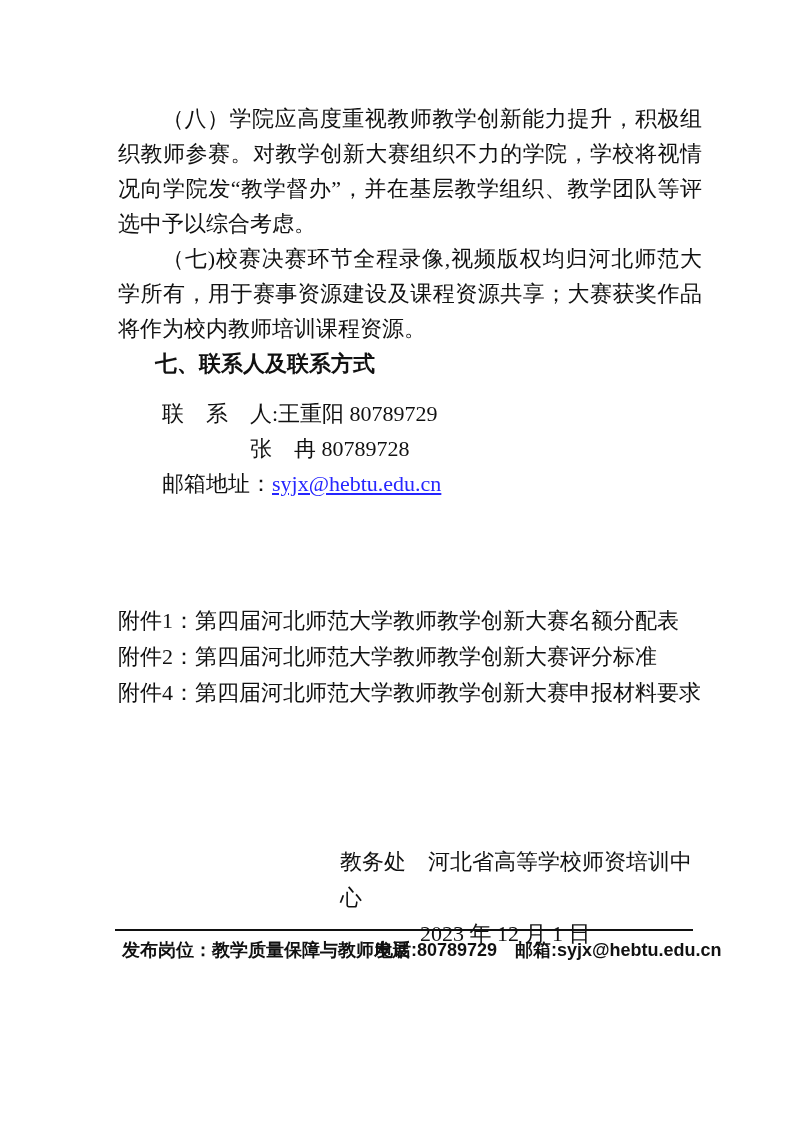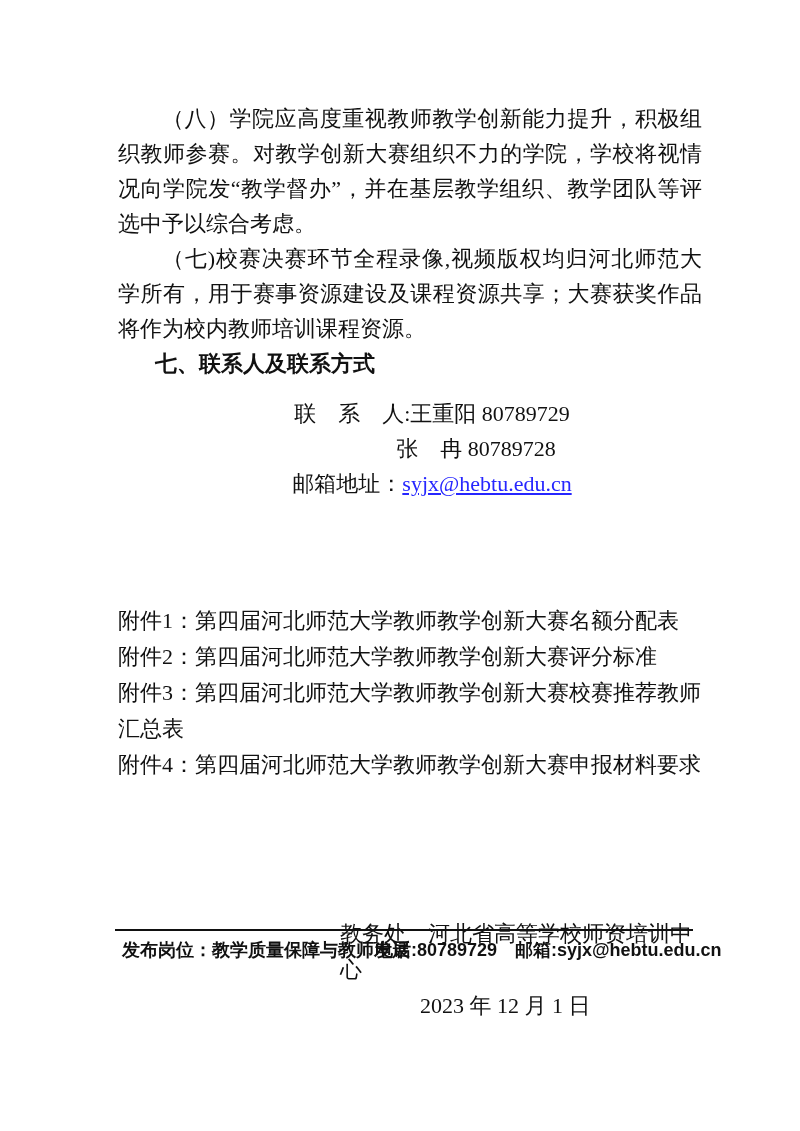--- a/index.html
+++ b/index.html
@@ -25,21 +25,21 @@
     text-indent: 44px;
     text-align: justify;
   }
   .heading {
     margin: 0 0 15px 37px;
     font-size: 22px;
     line-height: 35px;
     font-weight: bold;
     font-family: "Liberation Sans", "DejaVu Sans", sans-serif;
   }
-  .contact-line { margin-left: 44px; line-height: 35px; text-align: center; }
+  .contact-line { margin-left: 44px; line-height: 35px; }
   .contact-line.second { padding-left: 88px; }
   .email-link {
     color: #2626ff;
     text-decoration: underline;
     cursor: pointer;
   }
   .attachments { margin-top: 102px; }
   .attach-line { line-height: 36px; }
   .sig-org { margin: 133px 0 0 222px; line-height: 36px; }
   .sig-date { margin: 0 0 0 302px; line-height: 36px; }
@@ -74,21 +74,20 @@
 
     <div class="contact-line">联　系　人:王重阳 80789729</div>
 
     <div class="contact-line second">张　冉 80789728</div>
 
     <div class="contact-line"><span>邮箱地址：</span><a class="email-link" href="#">syjx@hebtu.edu.cn</a></div>
 
     <div class="attachments">
       <div class="attach-line">附件1：第四届河北师范大学教师教学创新大赛名额分配表</div>
       <div class="attach-line">附件2：第四届河北师范大学教师教学创新大赛评分标准</div>
-      <div class="attach-line">附件3：第四届河北师范大学教师教学创新大赛校赛推荐教师汇总表</div>
       <div class="attach-line">附件4：第四届河北师范大学教师教学创新大赛申报材料要求</div>
     </div>
 
     <div class="sig-org">教务处　河北省高等学校师资培训中心</div>
     <div class="sig-date">2023 年 12 月 1 日</div>
 
   </div>
 
   <div class="footer">
     <span class="f-pos">发布岗位：教学质量保障与教师发展</span>

